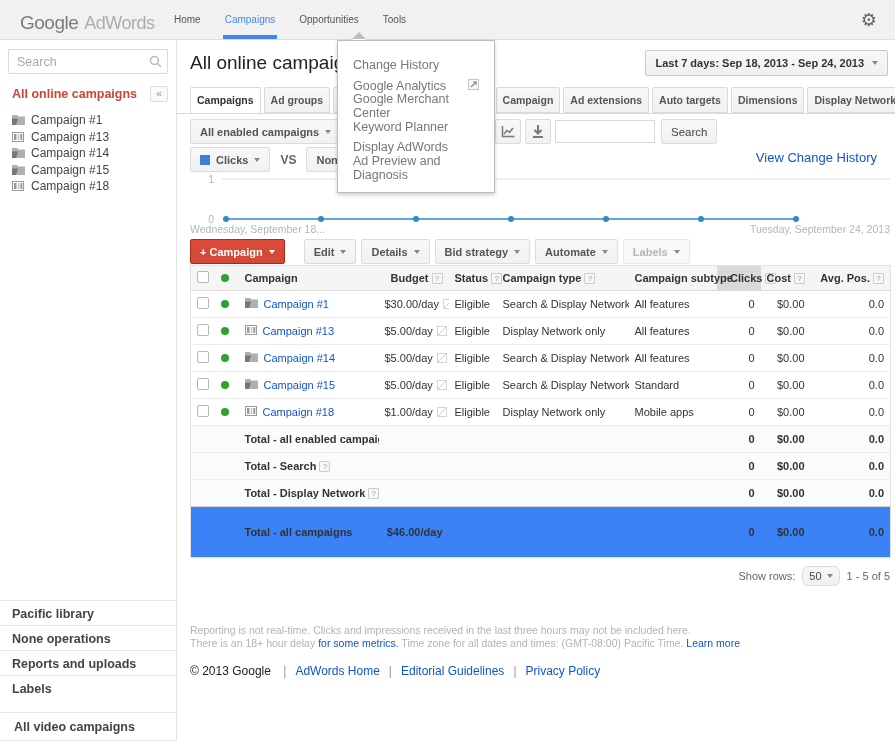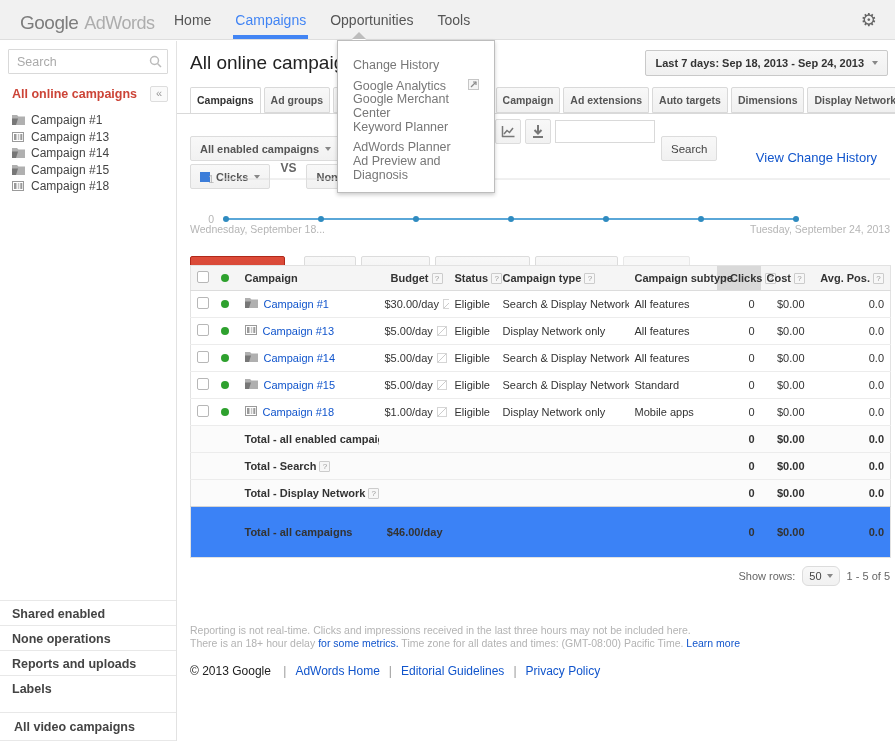--- a/index.html
+++ b/index.html
@@ -8,21 +8,21 @@
   #app { position:relative; width:895px; height:741px; background:#fff; }
 
   
   #topbar { position:absolute; left:0; top:0; width:895px; height:40px; background:#f1f1f1;
             border-bottom:1px solid #dedede; display:flex; align-items:center; }
   #logo { display:flex; align-items:baseline; gap:6px; margin-left:14px; width:140px; }
   #logo svg { position:relative; top:4px; }
   .logo-brand { font-size:19px; color:#7d7d7d; letter-spacing:-0.5px; }
   .logo-product { font-size:18px; color:#adadad; letter-spacing:-0.5px; }
   #topnav { display:flex; margin-left:8px; height:100%; align-items:center; }
-  .nav-item { position:relative; font-size:14px; color:#555; padding:0 12px; height:100%;
+  .nav-item { position:relative; font-size:10px; color:#555; padding:0 12px; height:100%;
               display:flex; align-items:center; cursor:pointer; }
   .nav-item.active { color:#4285f4; }
   .nav-item.active::after { content:""; position:absolute; left:10px; right:10px; bottom:0;
               height:4px; background:#4285f4; }
   #gear { position:absolute; right:18px; top:9px; font-size:18px; color:#666; cursor:pointer; }
 
   
   #tools-menu { position:absolute; left:337px; top:40px; width:158px; background:#fff;
                 border:1px solid #bdbdbd; box-shadow:0 2px 4px rgba(0,0,0,.2); z-index:100;
                 padding:14px 0; }
@@ -61,21 +61,21 @@
   #main { position:absolute; left:177px; top:41px; width:718px; height:700px; }
   #page-title { position:absolute; left:13px; top:11px; font-size:19px; font-weight:normal; color:#222; }
   #date-btn { position:absolute; right:7px; top:9px; height:26px; display:flex; align-items:center;
               gap:8px; padding:0 9px; background:linear-gradient(#f8f8f8,#f0f0f0);
               border:1px solid #c9c9c9; border-radius:2px; font-size:11px; font-weight:bold;
               color:#333; cursor:pointer; }
 
   
   .btn { display:inline-flex; align-items:center; gap:6px; height:25px; padding:0 9px;
          background:linear-gradient(#f8f8f8,#f1f1f1); border:1px solid #dcdcdc; border-radius:2px;
-         color:#555; font-size:11px; font-weight:bold; cursor:pointer; white-space:nowrap;margin-top:17px; }
+         color:#555; font-size:11px; font-weight:bold; cursor:pointer; white-space:nowrap; }
   .btn.disabled { color:#b5b5b5; border-color:#e8e8e8; background:#f8f8f8; }
   .btn.primary { background:linear-gradient(#dd4b39,#d14836); border:1px solid #b0281a; color:#fff; }
   .caret { width:0; height:0; border-left:3.5px solid transparent; border-right:3.5px solid transparent;
            border-top:4px solid #888; display:inline-block; }
   .btn.primary .caret { border-top-color:#fff; }
   .icon-btn { width:26px; height:25px; display:inline-flex; align-items:center; justify-content:center;
            background:linear-gradient(#f8f8f8,#f1f1f1); border:1px solid #dcdcdc; border-radius:2px; cursor:pointer; }
 
   
   #tabstrip { position:absolute; left:0; top:45px; width:718px; height:28px; border-bottom:1px solid #d9d9d9;
@@ -181,21 +181,21 @@
             <path d="M5 3h3v3" fill="none" stroke="#8a8a8a" stroke-width="1.2"></path>
           </svg></span>
       </div>
       <div class="menu-item">
         <span>Google Merchant Center</span>
       </div>
       <div class="menu-item">
         <span>Keyword Planner</span>
       </div>
       <div class="menu-item">
-        <span>AdWords Planner</span>
+        <span>Display AdWords</span>
       </div>
       <div class="menu-item">
         <span>Ad Preview and Diagnosis</span>
       </div>
     </div>
 
   <aside id="sidebar">
     <div class="search-wrap">
       <input id="side-search" placeholder="Search" style="">
       <svg width="13" height="13" viewBox="0 0 13 13">
@@ -253,21 +253,21 @@
               <rect x="2" y="2" width="2.5" height="6" fill="#9a9a9a"></rect>
               <rect x="5.8" y="2" width="1.5" height="6" fill="#c4c4c4"></rect>
               <rect x="8.3" y="2" width="2" height="6" fill="#9a9a9a"></rect>
             </svg>
           </span>
           <span>Campaign #18</span>
         </li>
       </ul>
     <div id="side-bottom">
       <div id="side-bottom-items">
-          <div class="side-bottom-item">Shared enabled</div>
+          <div class="side-bottom-item">Pacific library</div>
           <div class="side-bottom-item">None operations</div>
           <div class="side-bottom-item">Reports and uploads</div>
           <div class="side-bottom-item">Labels</div>
         </div>
       <div class="side-video">All video campaigns</div>
     </div>
   </aside>
 
   <main id="main">
     <h1 id="page-title">All online campaigns</h1>

